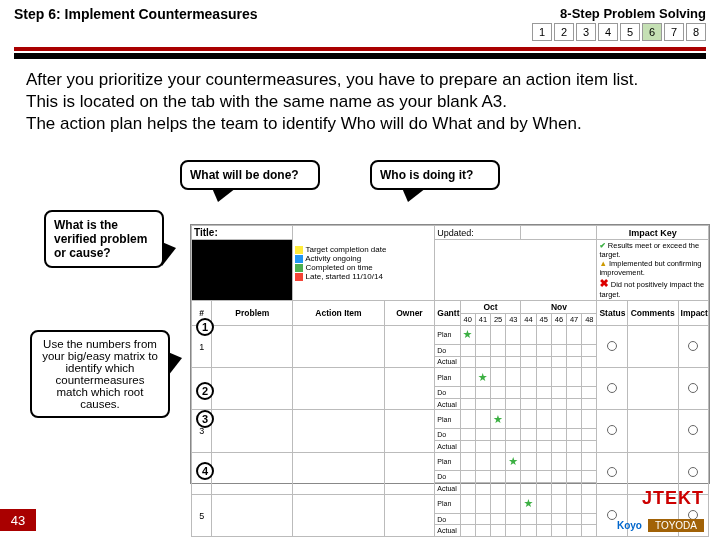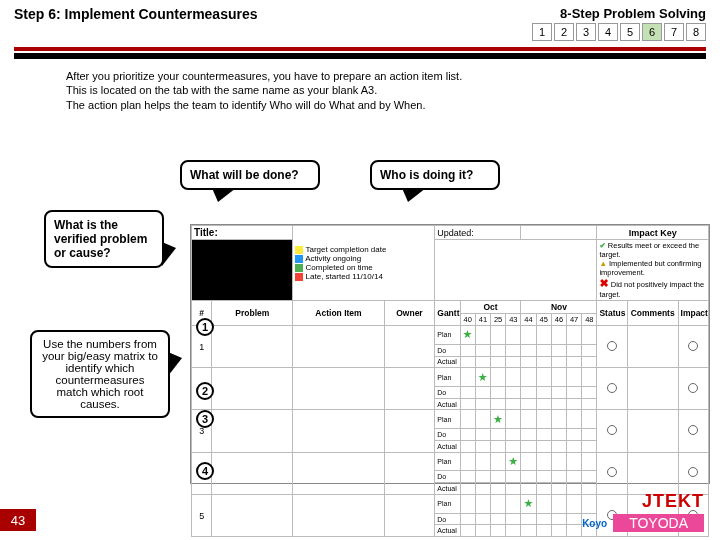--- a/index.html
+++ b/index.html
@@ -5,21 +5,21 @@
   * { box-sizing: border-box; margin: 0; padding: 0; }
   body { width: 720px; height: 540px; font-family: Arial, sans-serif; background: #fff; position: relative; overflow: hidden; }
   .header { display: flex; align-items: flex-start; padding: 6px 14px 0 14px; }
   .title { font-size: 14px; font-weight: bold; color: #000; flex: 1; }
   .eightstep { font-size: 13px; font-weight: bold; text-align: right; }
   .steps { display: flex; gap: 2px; margin-top: 2px; }
   .stepbox { width: 20px; height: 18px; border: 1px solid #999; display: flex; align-items: center; justify-content: center; font-size: 11px; background: #fff; }
   .stepbox.active { background: #c5e0b4; }
   .redbar { height: 4px; background: #a90000; margin: 6px 14px 2px 14px; }
   .blackbar { height: 6px; background: #000; margin: 0 14px 10px 14px; }
-  .body { padding: 0 26px; font-size: 11px; line-height: 1.3; margin-left: 40px; }
+  .body { padding: 0 26px; font-size: 17px; line-height: 1.3; }
   .callout { position: absolute; background: #fff; border: 2px solid #000; border-radius: 8px; padding: 6px 8px; font-size: 12px; font-weight: bold; }
   .callout::after { content: ""; position: absolute; width: 0; height: 0; }
   #co1 { top: 160px; left: 180px; width: 140px; }
   #co1::after { bottom: -14px; left: 30px; border-left: 6px solid transparent; border-right: 18px solid transparent; border-top: 14px solid #000; }
   #co2 { top: 160px; left: 370px; width: 130px; }
   #co2::after { bottom: -14px; left: 30px; border-left: 6px solid transparent; border-right: 18px solid transparent; border-top: 14px solid #000; }
   #co3 { top: 210px; left: 44px; width: 120px; }
   #co3::after { right: -14px; top: 30px; border-top: 6px solid transparent; border-bottom: 18px solid transparent; border-left: 14px solid #000; }
   #co4 { top: 330px; left: 30px; width: 140px; font-weight: normal; font-size: 11.5px; text-align: center; }
   #co4::after { right: -14px; top: 20px; border-top: 6px solid transparent; border-bottom: 18px solid transparent; border-left: 14px solid #000; }
@@ -32,25 +32,25 @@
   .lg-yellow { background: #ffeb3b; }
   .lg-blue { background: #2196f3; }
   .lg-green { background: #4caf50; }
   .lg-red { background: #f44336; }
   .circ { display: inline-block; width: 10px; height: 10px; border: 1px solid #666; border-radius: 50%; }
   .star { color: #3cb043; font-size: 11px; }
   .redx { color: #d00; font-size: 11px; font-weight: bold; }
   .numcirc { position: absolute; width: 18px; height: 18px; border: 2px solid #000; border-radius: 50%; background: #fff; font-size: 11px; font-weight: bold; display: flex; align-items: center; justify-content: center; }
   .footer { position: absolute; bottom: 0; left: 0; right: 0; height: 40px; display: flex; align-items: center; }
   .pagenum { background: #a90000; color: #fff; width: 36px; height: 22px; display: flex; align-items: center; justify-content: center; font-size: 13px; margin-left: 0; }
-  .logos { position: absolute; right: 16px; bottom: 8px; display: flex; flex-direction: column; align-items: flex-end; gap: 2px; }
+  .logos { position: absolute; right: 16px; bottom: 8px; display: flex; flex-direction: column; align-items: flex-end; gap: 10px; }
   .jtekt { font-weight: bold; font-size: 18px; color: #c00; letter-spacing: 1px; }
   .sublogos { display: flex; gap: 6px; align-items: center; text-align: center; }
   .koyo { font-size: 10px; color: #0066cc; font-weight: bold; }
-  .toyoda { font-size: 14px; background: #ec4899; color: #fff; padding: 1px 16px; }
+  .toyoda { font-size: 10px; background: #a16207; color: #fff; padding: 1px 7px; }
   .greencheck { color: #3cb043; font-weight: bold; }
   .delta { color: #c90; }
 </style>
 </head>
 <body>
 
 <div class="header">
   <div class="title">Step 6: Implement Countermeasures</div>
   <div>
     <div class="eightstep">8-Step Problem Solving</div>

